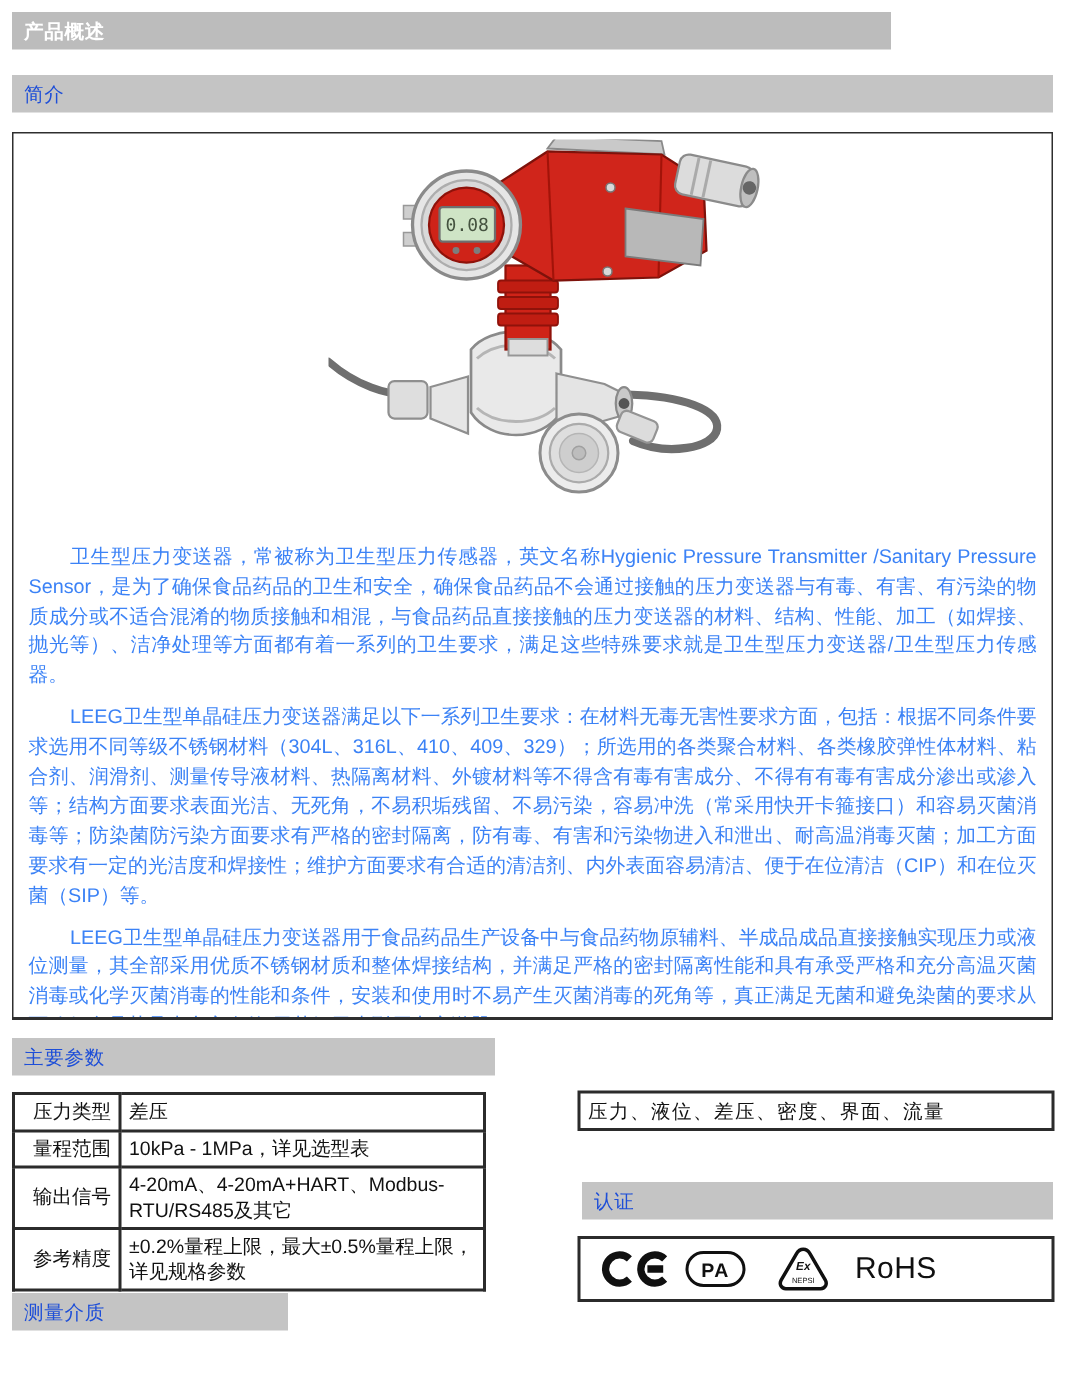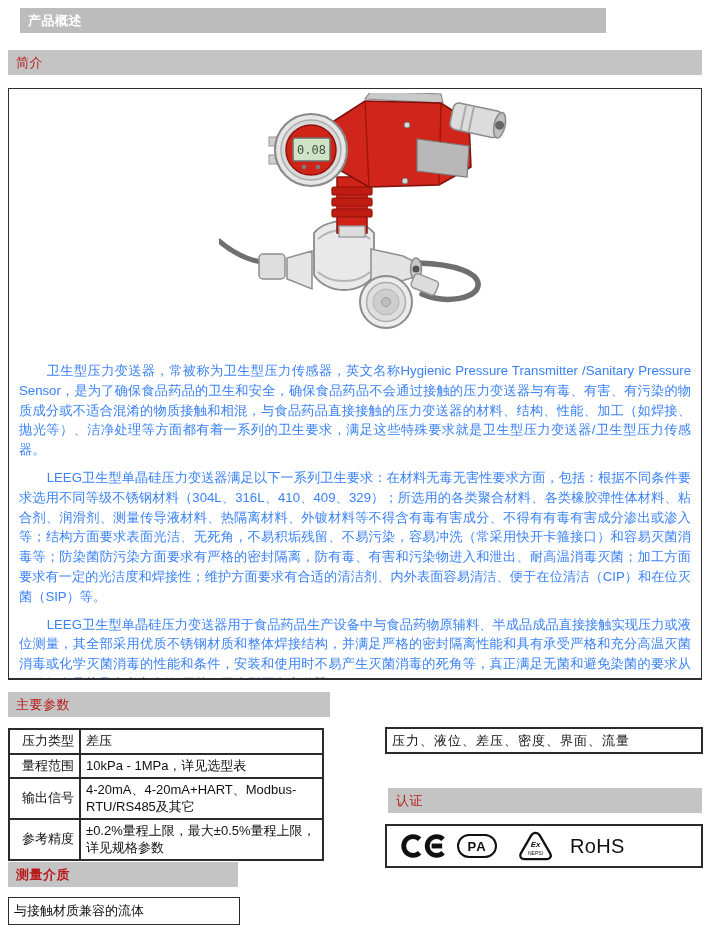--- a/index.html
+++ b/index.html
@@ -2,31 +2,31 @@
 <html><head>
 <meta charset="utf-8">
 <style>
   * { box-sizing: border-box; margin: 0; padding: 0; }
   html, body { background: #ffffff; }
   body { font-family: "Liberation Sans", "DejaVu Sans", sans-serif; }
   .page { position: relative; width: 710px; height: 927px; background: #ffffff; overflow: hidden; }
 
   .sec-bar {
     position: absolute; height: 25px; background: #c4c4c4;
-    font-size: 13px; line-height: 25px; padding-left: 8px; color: #b91c1c;
+    font-size: 13px; line-height: 25px; padding-left: 8px; color: #1d4ed8;
     font-weight: bold; letter-spacing: 0.5px;
   }
   .sec-bar.topbar { color: #ffffff; background: #bcbcbc; }
 
-  #bar-overview { left: 20px; top: 8px;  width: 586px; }
+  #bar-overview { left: 8px; top: 8px;  width: 586px; }
   #bar-intro    { left: 8px; top: 50px; width: 694px; font-weight: normal; }
   #bar-params   { left: 8px; top: 692px; width: 322px; font-weight: normal; }
   #bar-apps     { left: 388px; top: 692px; width: 314px; font-weight: normal; }
   #bar-cert     { left: 388px; top: 788px; width: 314px; font-weight: normal; }
-  #bar-medium   { left: 8px; top: 862px; width: 230px; font-weight: bold; }
+  #bar-medium   { left: 8px; top: 862px; width: 184px; font-weight: normal; }
 
   .intro-box {
     position: absolute; left: 8px; top: 88px; width: 694px; height: 592px;
     border: 1px solid #2e2e2e; border-bottom-width: 2px; background: #ffffff; overflow: hidden;
   }
   .paras { position: absolute; left: 10px; right: 10px; top: 272px; }
   .paras p {
     font-size: 13.2px; line-height: 19.8px; color: #3b82f6;
     text-indent: 2.1em; text-align: justify; margin-bottom: 8px;
   }
@@ -181,15 +181,14 @@
           <path d="M18 3 C20 3 21.6 4.2 22.7 6.1 L33.2 24.2 C34.7 26.9 33.1 30 30 30 L6 30 C2.9 30 1.3 26.9 2.8 24.2 L13.3 6.1 C14.4 4.2 16 3 18 3 Z" stroke="#101010" stroke-width="2.4" fill="none"></path>
           <text x="18" y="17.5" text-anchor="middle" font-size="8" font-weight="bold" font-style="italic" fill="#101010">Ex</text>
           <text x="18" y="26" text-anchor="middle" font-size="5.2" fill="#101010">NEPSI</text>
         </svg>
       </span>
       <span class="rohs-label">RoHS</span>
     </div>
   </div>
 
   <div class="sec-bar" id="bar-medium">测量介质</div>
-  <div class="value-box" id="medium-box">与接触材质兼容的流体</div>
 
 </div>
 
 </body></html>

